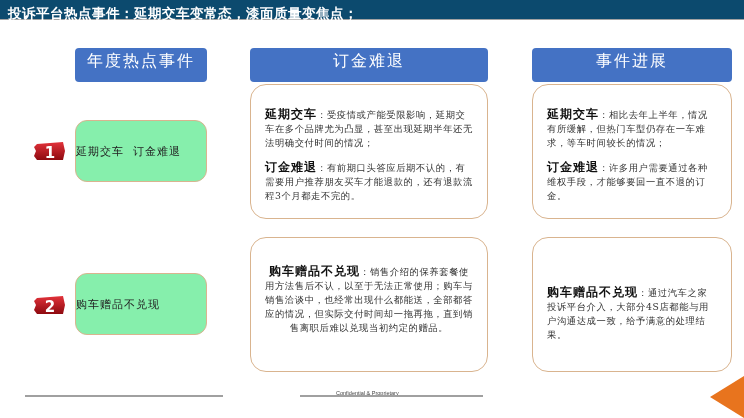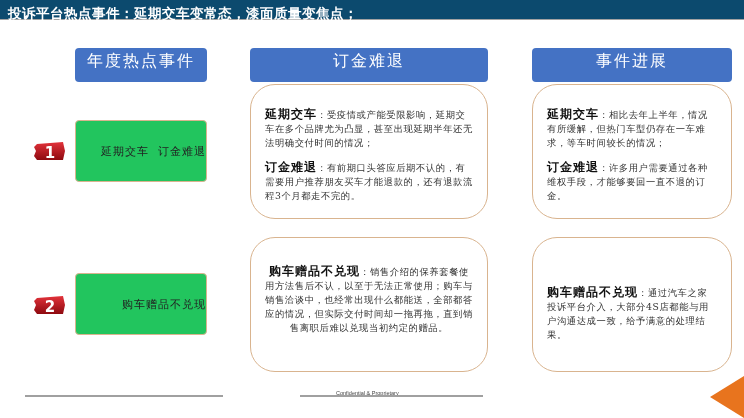--- a/index.html
+++ b/index.html
@@ -21,31 +21,31 @@
   .brand .logo { color: #ffffff; font-weight: bold; margin-right: 8px; }
   .brand .tag { color: #e87722; }
   .brand .sep { color: #e87722; margin: 0 2px; }
 
   .col-header {
     position: absolute; height: 34px; background: #4472c4; border-radius: 4px;
     color: #ffffff; font-size: 16px; text-align: center; line-height: 26px; letter-spacing: 2px;
   }
 
   .event-box {
-    position: absolute; background: #22c55e; border: 1.3px solid #d9b48f; border-radius: 4px;
-    display: flex; align-items: center; justify-content: flex-end;
+    position: absolute; background: #86efac; border: 1.3px solid #d9b48f; border-radius: 12px;
+    display: flex; align-items: center; justify-content: flex-start;
     font-size: 11px; color: #222; letter-spacing: 1px;
   }
 
   .badge {
     position: absolute; width: 34px; height: 22px;
   }
 
   .detail-box {
-    position: absolute; background: #fff; border: 1.3px solid #d9b48f; border-radius: 25px;
+    position: absolute; background: #fff; border: 1.3px solid #d9b48f; border-radius: 16px;
     padding: 0 14px; font-size: 9.3px; line-height: 14px; color: #333; letter-spacing: 0.6px;
   }
   .detail-box .para { margin-bottom: 10px; }
   .detail-box .kw { font-size: 12px; font-weight: bold; color: #111; letter-spacing: 1px; }
 
   .footer-line {
     position: absolute; top: 395px; height: 1.5px; background: #a0a0a0;
   }
   .footer-text {
     position: absolute; top: 390px; left: 336px; font-size: 5.5px; color: #444;

